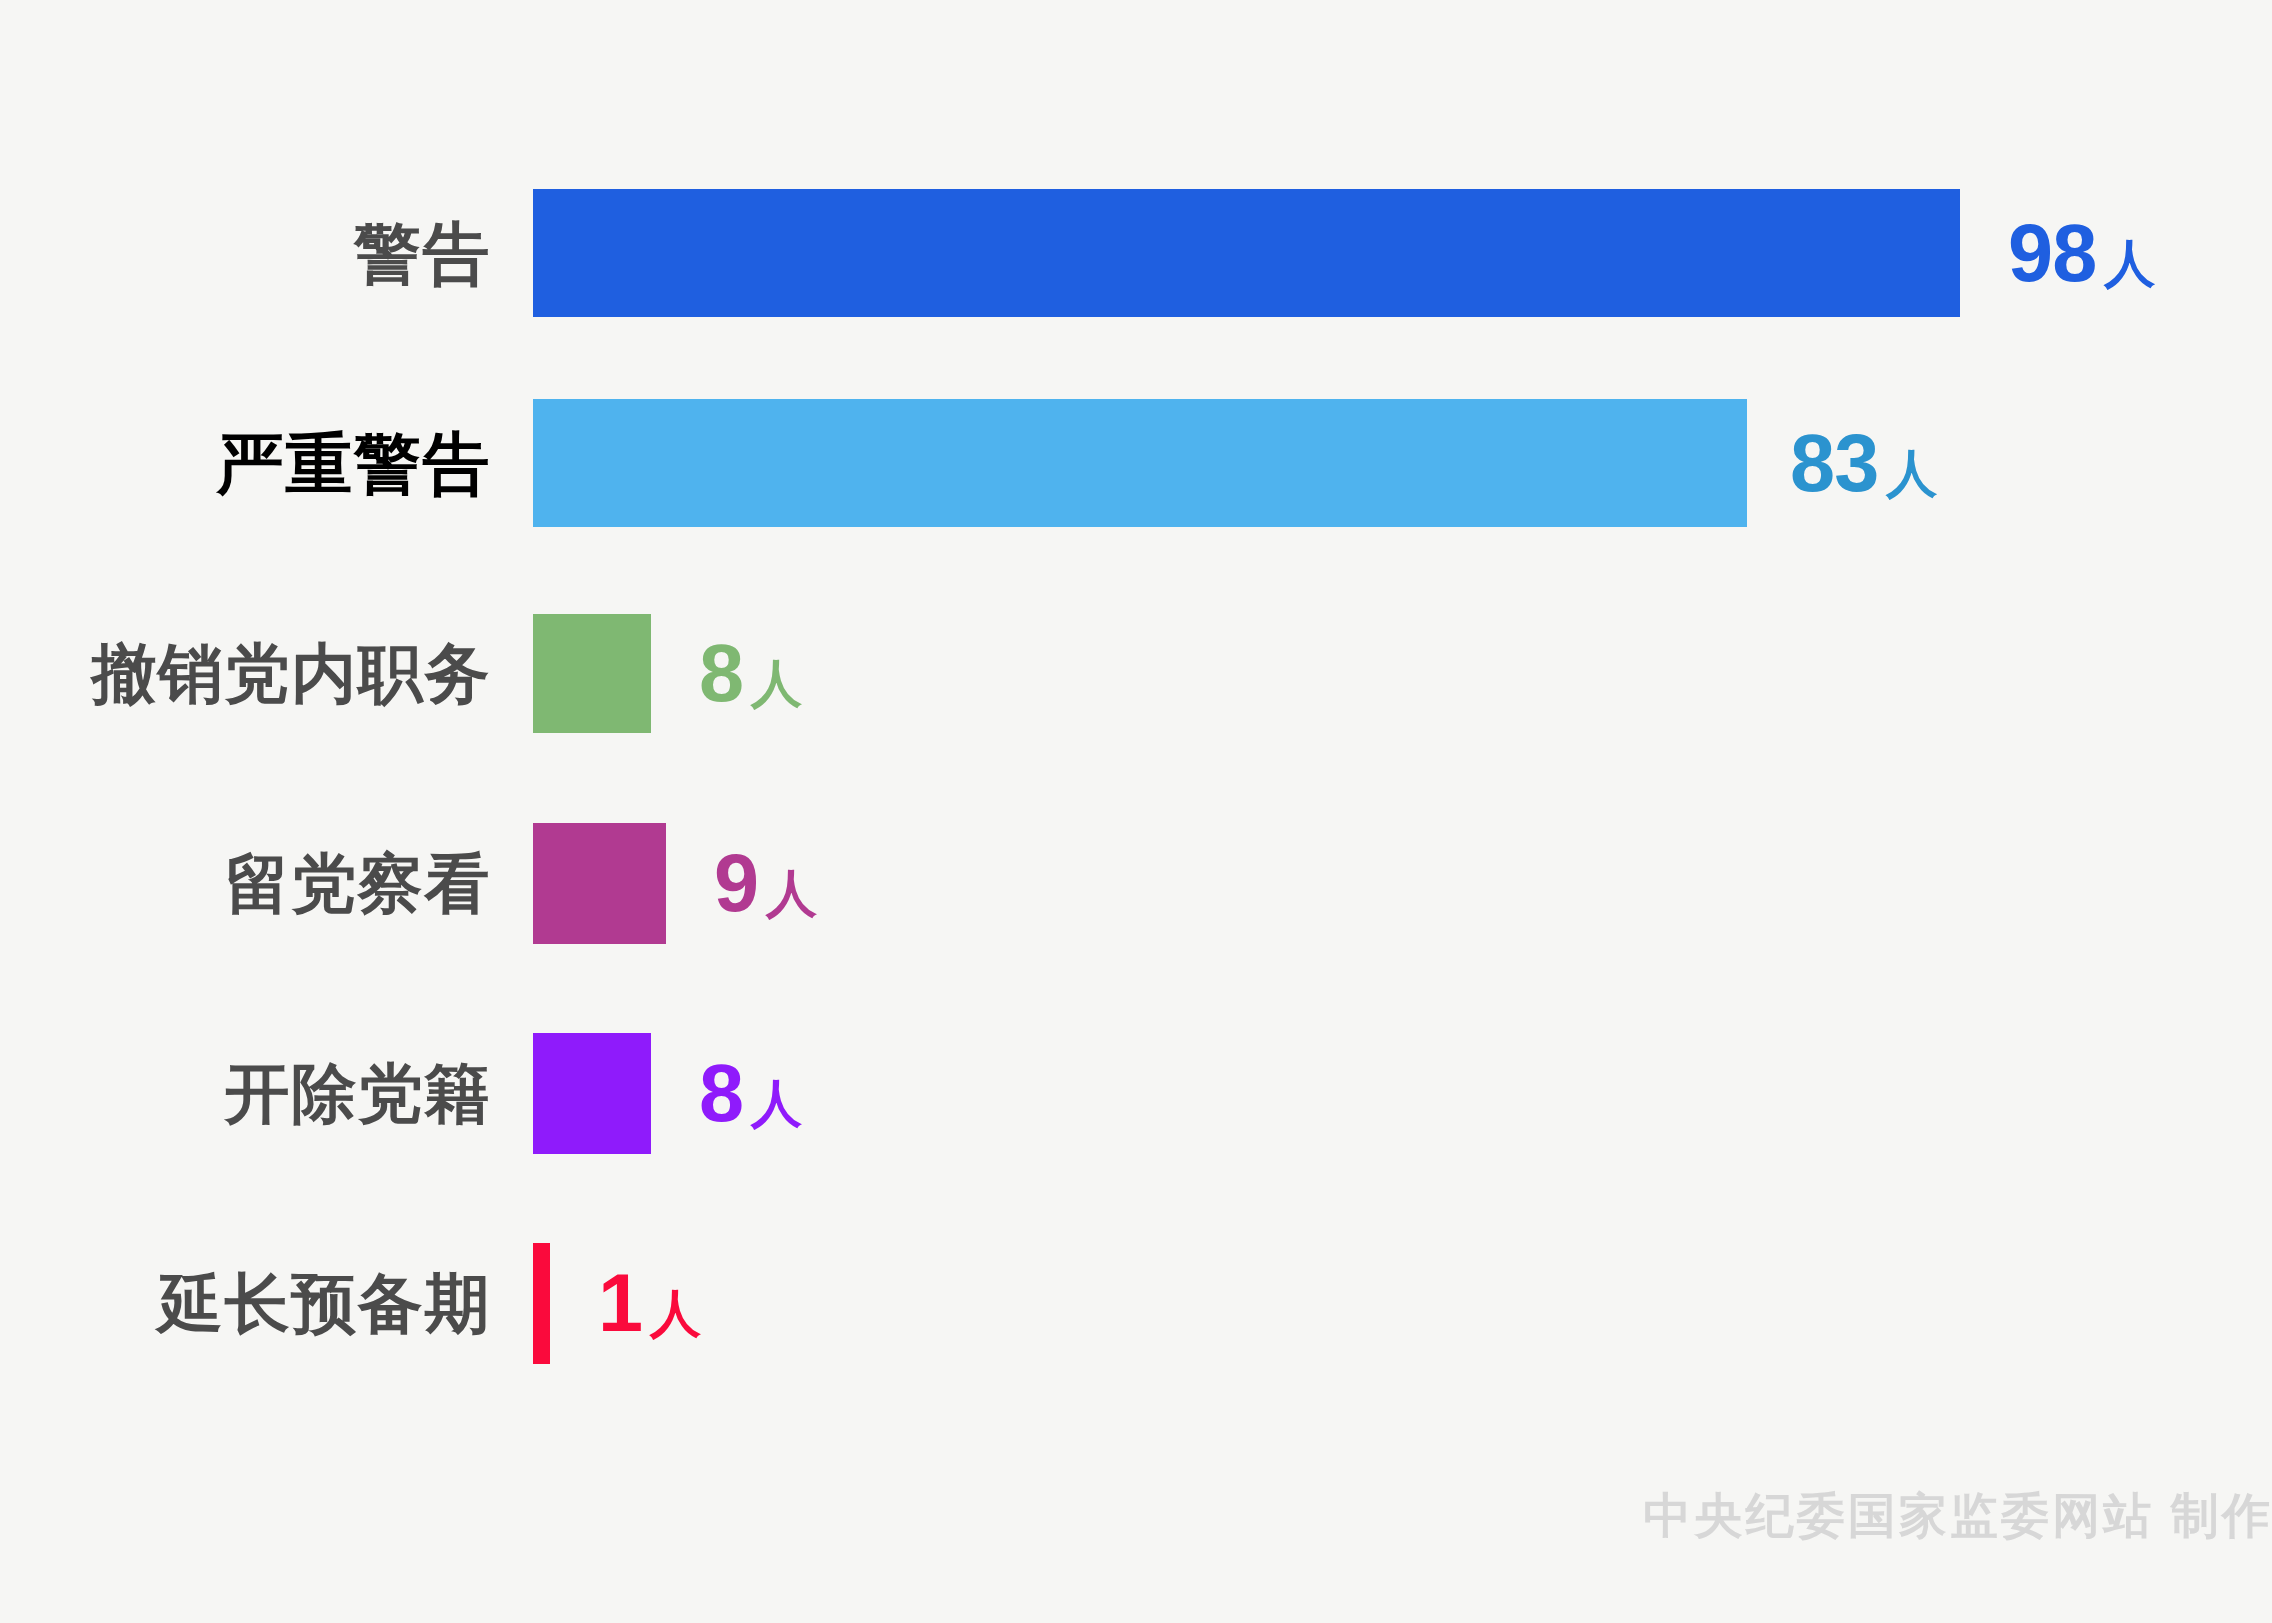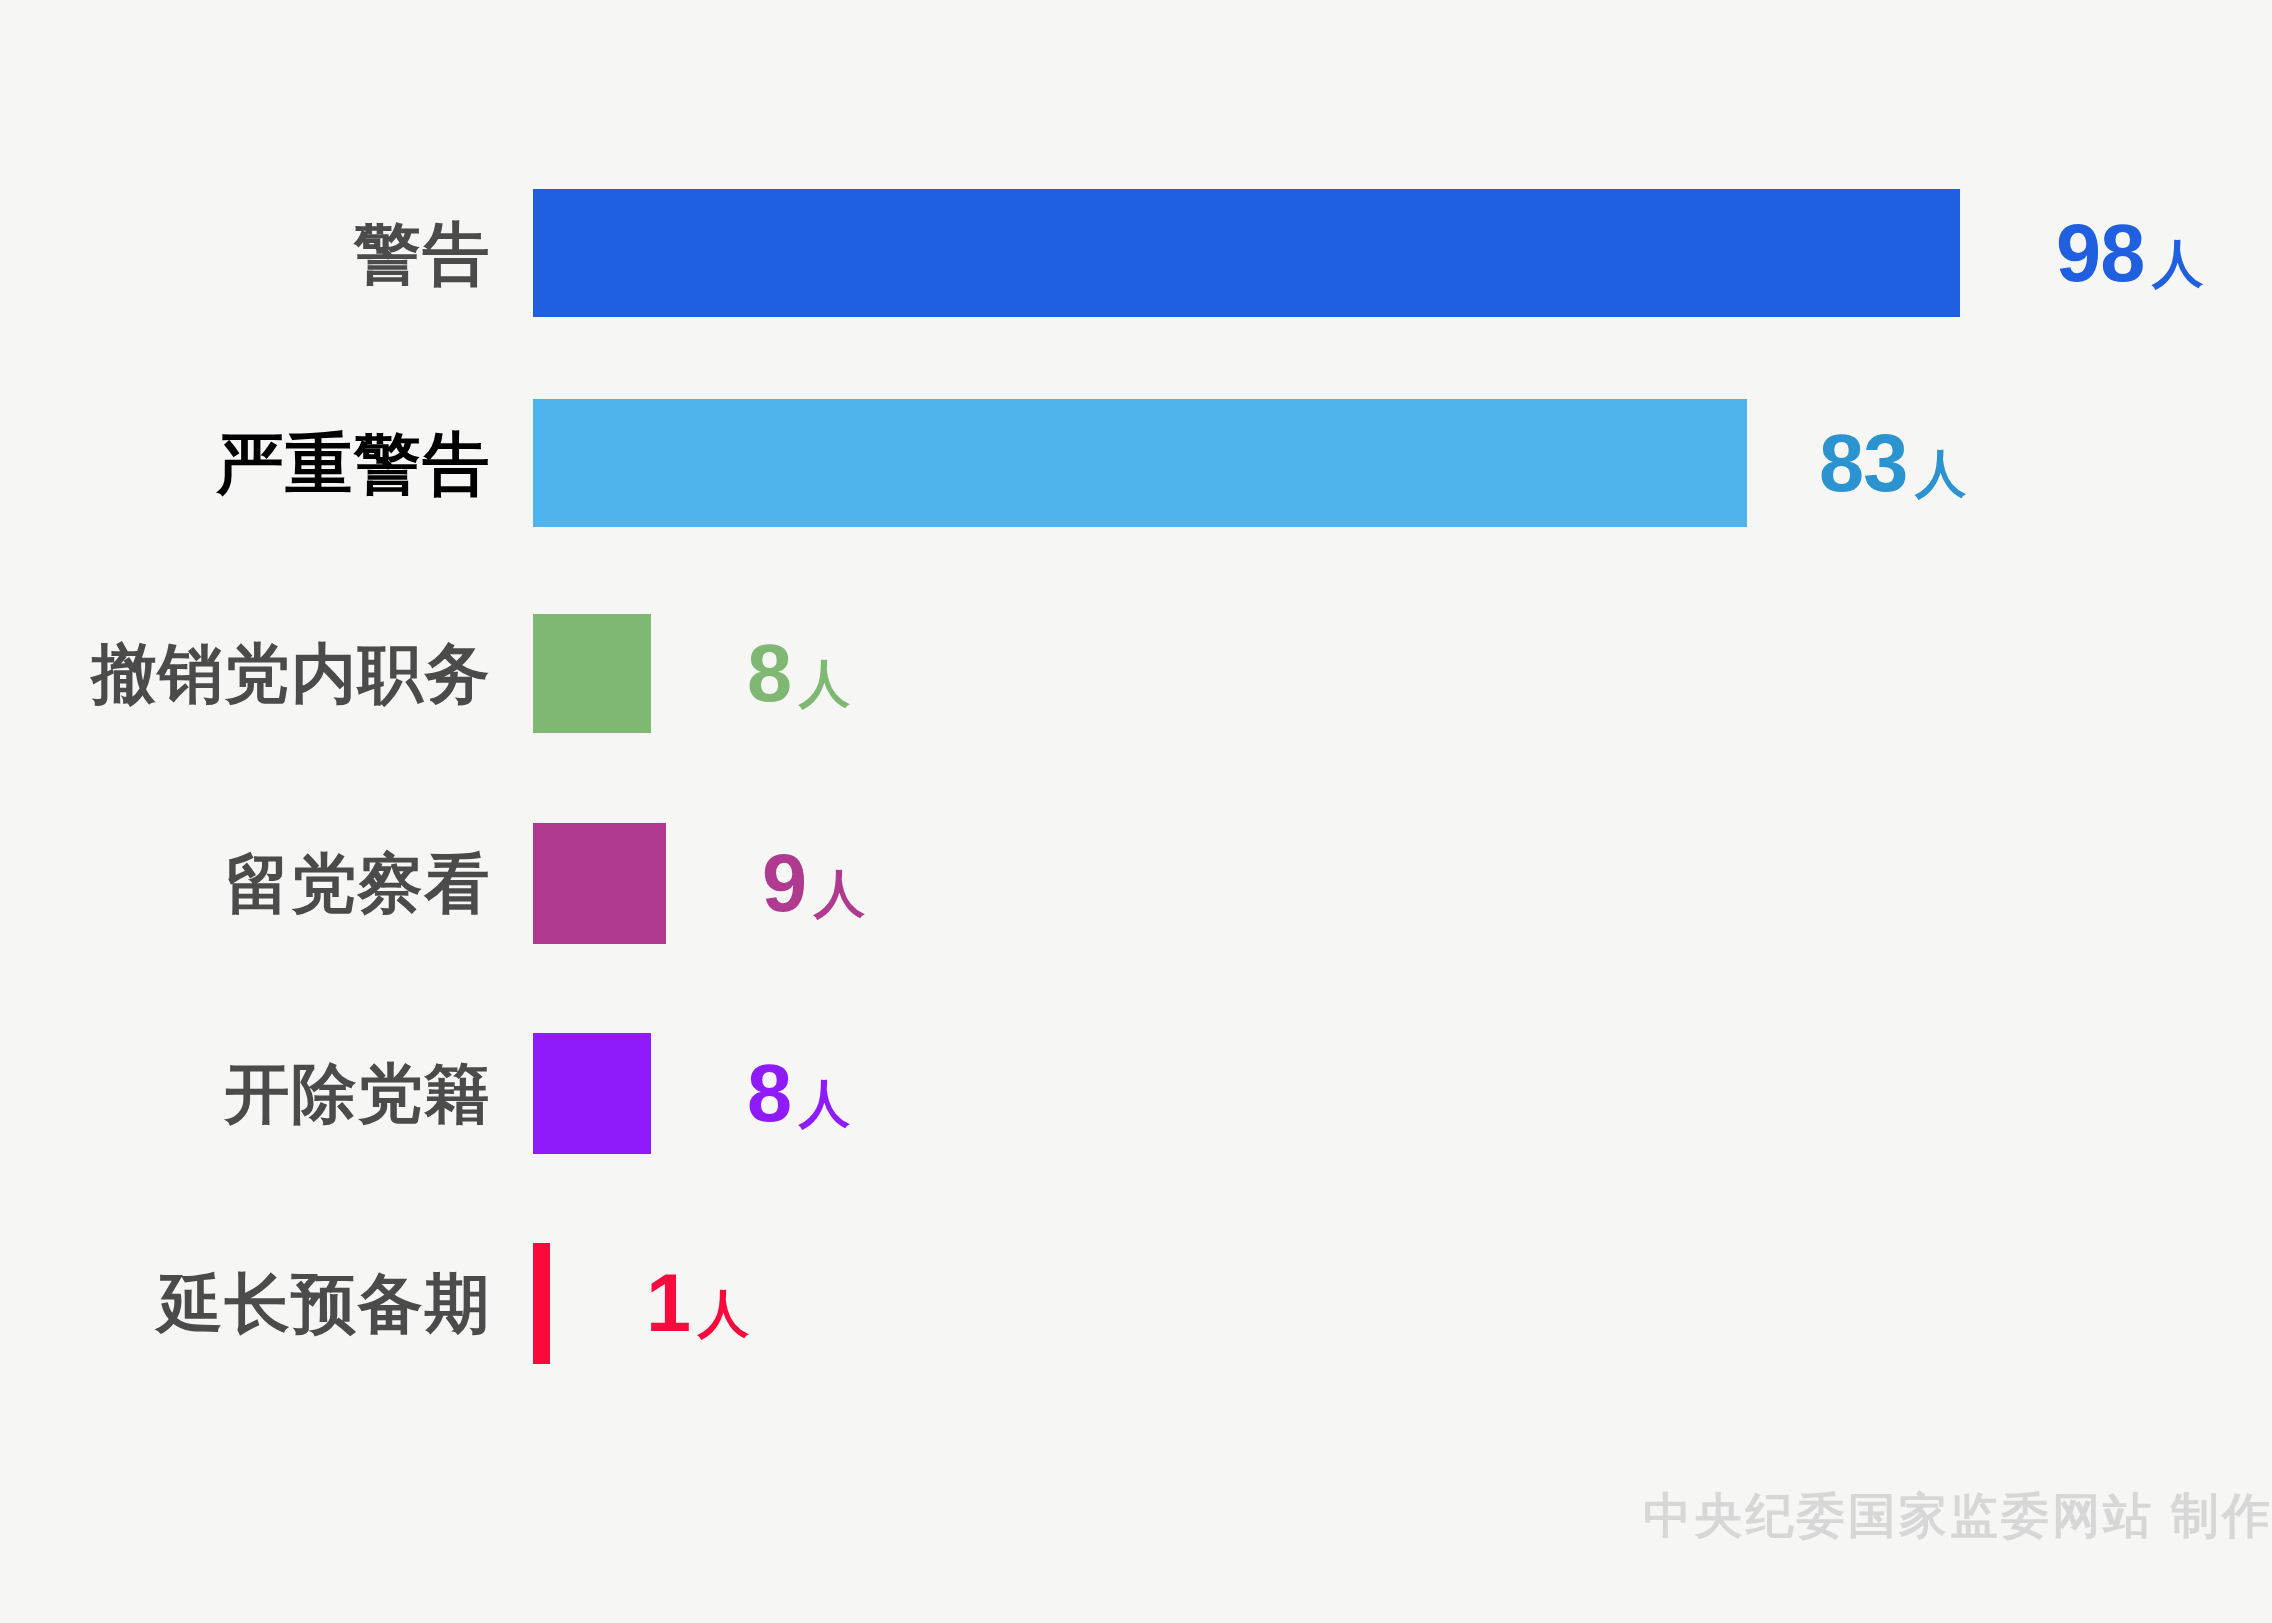--- a/index.html
+++ b/index.html
@@ -50,21 +50,20 @@
     white-space: nowrap;
   }
 
   .bar-area {
     position: absolute;
     left: 533px;
     top: 0;
     height: 210px;
     display: flex;
     align-items: center;
-    gap: 48px;
   }
 
   .bar {
     display: block;
     border-radius: 0;
   }
 
   .bar-value {
     display: flex;
     align-items: baseline;
@@ -87,21 +86,21 @@
 
   
   .row-0 .bar { height: 128px; }
   .row-1 .bar { height: 128px; }
   .row-2 .bar { height: 119px; }
   .row-3 .bar { height: 121px; }
   .row-4 .bar { height: 121px; }
   .row-5 .bar { height: 121px; }
 
   .row-0 .bar-value { margin-left: 48px; }
-  .row-1 .bar-value { margin-left: 24px; }
+  .row-1 .bar-value { margin-left: 43px; }
   .row-2 .bar-value { margin-left: 48px; }
   .row-3 .bar-value { margin-left: 48px; }
   .row-4 .bar-value { margin-left: 48px; }
   .row-5 .bar-value { margin-left: 48px; }
 
   .row-0 .row-label,
   .row-1 .row-label { font-size: 67px; }
 
   .footer {
     position: absolute;

